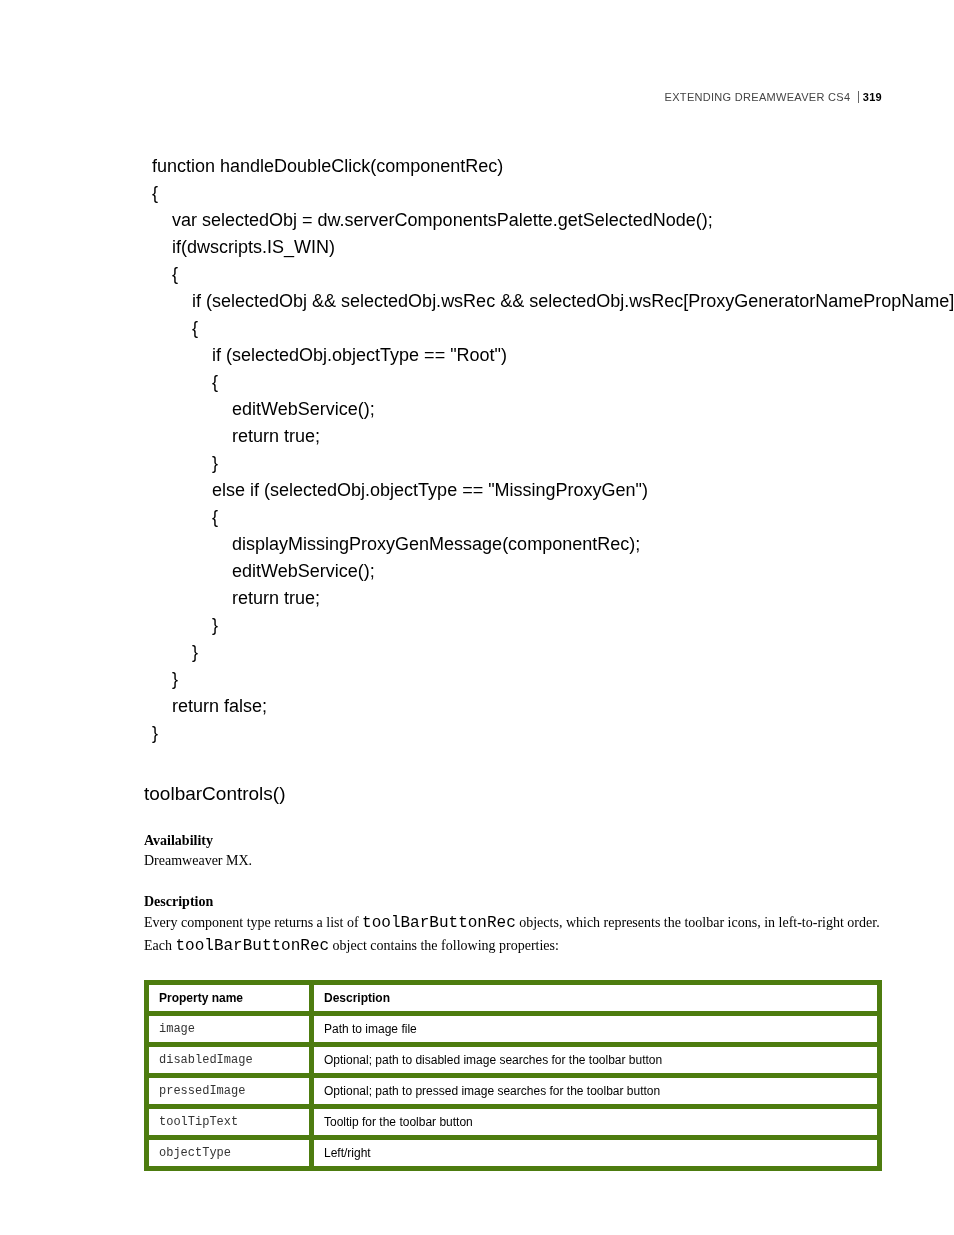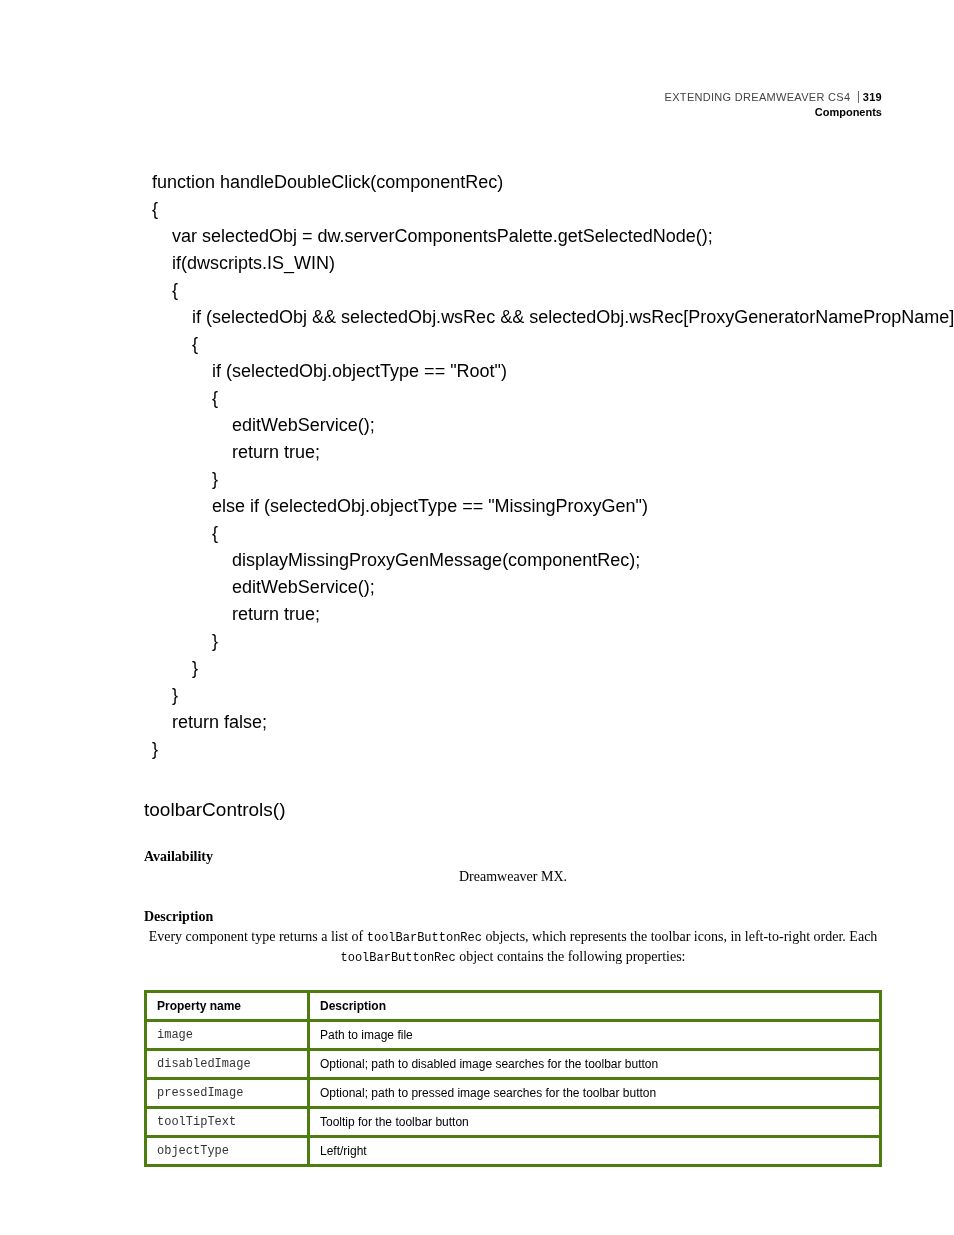--- a/index.html
+++ b/index.html
@@ -58,35 +58,34 @@
     font-family: "Minion Pro", "Times New Roman", Georgia, serif;
     font-weight: 700;
     font-size: 14px;
     margin: 0 0 2px 0;
   }
   .body-text {
     font-family: "Minion Pro", "Times New Roman", Georgia, serif;
     font-size: 14px;
     line-height: 1.45;
     margin: 0 0 22px 0;
-    text-align: center;
   }
   .inline-code {
     font-family: "Courier New", Courier, monospace;
-    font-size: 12px;
+    font-size: 16px;
   }
   table.props {
     width: 100%;
     border-collapse: collapse;
     font-family: "Myriad Pro", "Helvetica Neue", Arial, sans-serif;
     font-size: 12px;
     margin-top: 10px;
   }
   table.props th, table.props td {
-    border: 3px solid #4d7c0f;
+    border: 5px solid #4d7c0f;
     text-align: left;
     padding: 6px 10px;
     vertical-align: middle;
   }
   table.props th {
     font-weight: 700;
     background: #fff;
   }
   table.props td:first-child {
     font-family: "Courier New", Courier, monospace;
@@ -98,21 +97,20 @@
 </head>
 <body>
 
 <div class="page">
 
   <div class="header">
     <div class="header-line1">
       <span>EXTENDING DREAMWEAVER CS4</span>
       <span class="pagenum">319</span>
     </div>
-    <div class="header-line2">Components</div>
   </div>
 
   <pre class="code">function handleDoubleClick(componentRec)
 {
     var selectedObj = dw.serverComponentsPalette.getSelectedNode();
     if(dwscripts.IS_WIN)
     {
         if (selectedObj &amp;&amp; selectedObj.wsRec &amp;&amp; selectedObj.wsRec[ProxyGeneratorNamePropName])
         {
             if (selectedObj.objectType == "Root")

